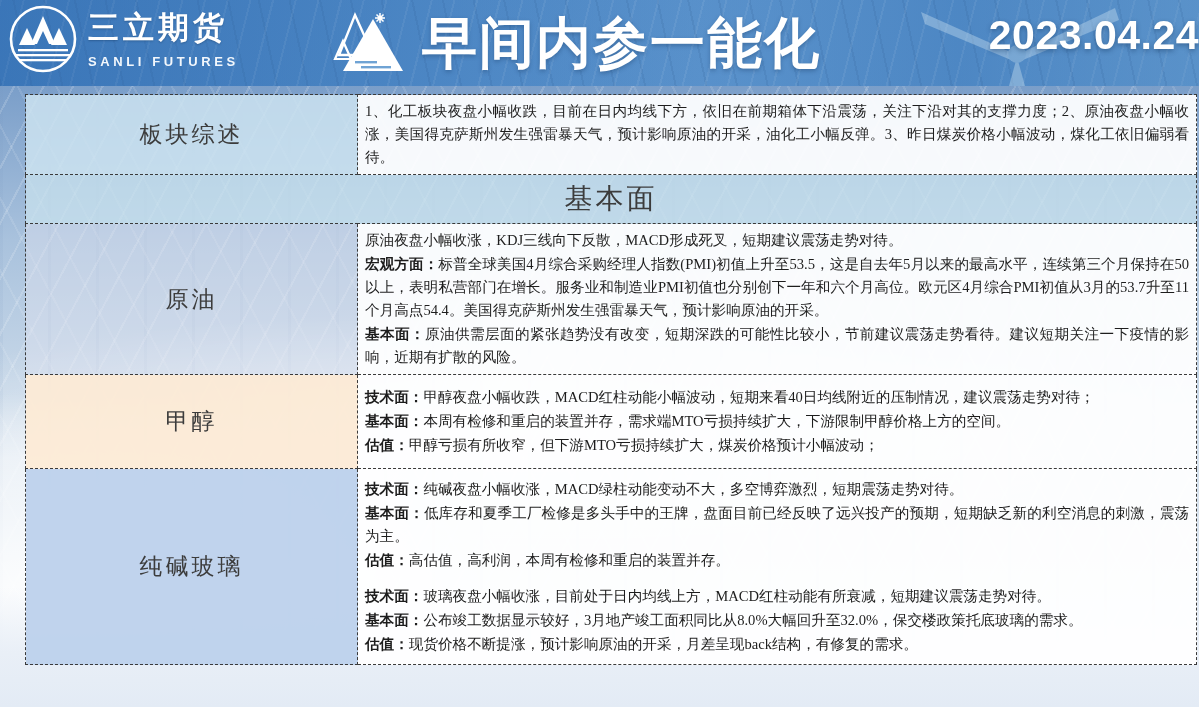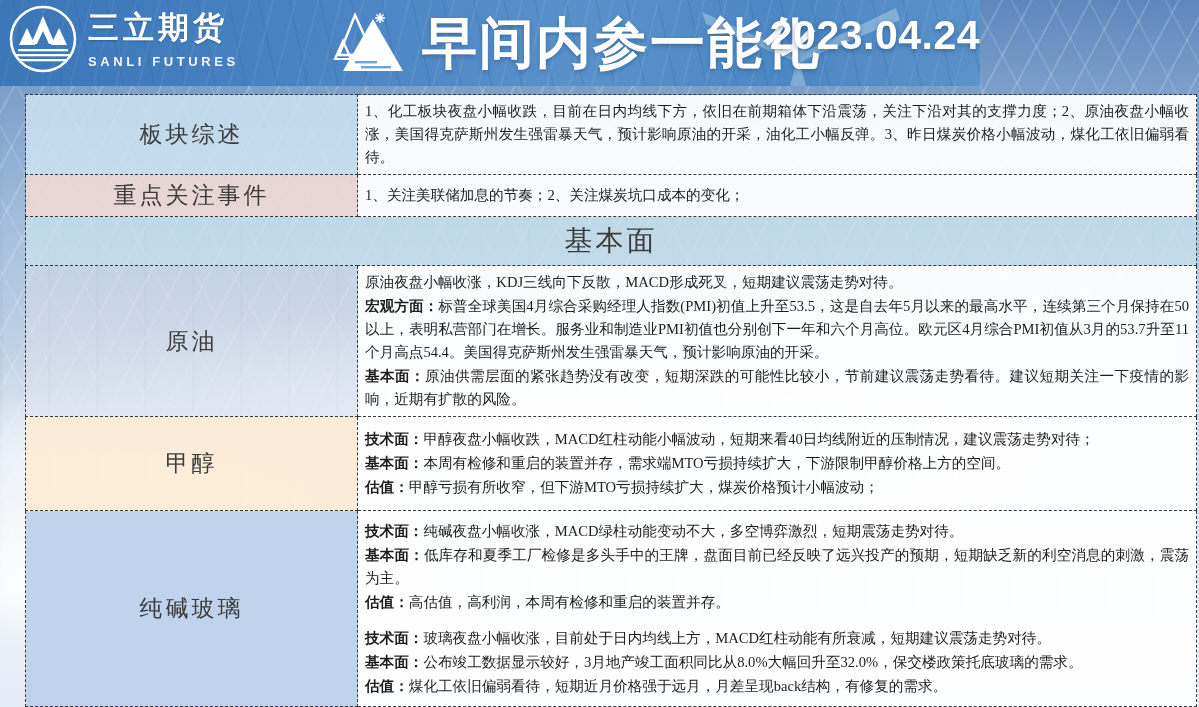--- a/index.html
+++ b/index.html
@@ -46,21 +46,21 @@
   #bg-bottom-fade {
     position: absolute;
     left: 0; right: 0; bottom: 0; height: 120px;
     background: linear-gradient(180deg, rgba(235,241,248,0) 0%, #e9eff7 55%, #e3ebf5 100%);
   }
 
   
   #header {
     position: absolute;
     left: 0; top: 0;
-    width: 980px; height: 86px;
+    width: 1199px; height: 86px;
     overflow: hidden;
     background:
       linear-gradient(100deg, rgba(58,115,180,0.55) 0%, rgba(72,130,192,0.42) 34%, rgba(86,142,199,0.34) 62%, rgba(70,126,186,0.46) 100%),
       repeating-linear-gradient(104deg, rgba(255,255,255,0.10) 0 2px, rgba(255,255,255,0) 2px 22px),
       repeating-linear-gradient(78deg, rgba(30,70,120,0.16) 0 2px, rgba(255,255,255,0) 2px 30px),
       linear-gradient(90deg, #3b79bd 0%, #4a85c4 30%, #5b93cd 58%, #4d88c6 80%, #6aa2d6 100%);
   }
   
   #turbine {
     position: absolute;
@@ -243,26 +243,20 @@
     <table class="report-table">
       <tbody>
 
         <tr>
           <td class="label-cell tint-sky">板块综述</td>
           <td class="body-cell">
             <p class="para">1、化工板块夜盘小幅收跌，目前在日内均线下方，依旧在前期箱体下沿震荡，关注下沿对其的支撑力度；2、原油夜盘小幅收涨，美国得克萨斯州发生强雷暴天气，预计影响原油的开采，油化工小幅反弹。3、昨日煤炭价格小幅波动，煤化工依旧偏弱看待。</p>
           </td>
         </tr>
 
-        <tr>
-          <td class="label-cell tint-pink">重点关注事件</td>
-          <td class="body-cell">
-            <p class="para">1、关注美联储加息的节奏；2、关注煤炭坑口成本的变化；</p>
-          </td>
-        </tr>
 
         <tr>
           <td class="section-cell tint-cyan" colspan="2">基本面</td>
         </tr>
 
         <tr>
           <td class="label-cell tint-none h-oil">原油</td>
           <td class="body-cell">
             <p class="para">
               <span class="tag"></span><span>原油夜盘小幅收涨，KDJ三线向下反散，MACD形成死叉，短期建议震荡走势对待。</span>
@@ -306,21 +300,21 @@
 
             <div class="para-gap"></div>
 
             <p class="para">
               <span class="tag">技术面：</span><span>玻璃夜盘小幅收涨，目前处于日内均线上方，MACD红柱动能有所衰减，短期建议震荡走势对待。</span>
             </p>
             <p class="para">
               <span class="tag">基本面：</span><span>公布竣工数据显示较好，3月地产竣工面积同比从8.0%大幅回升至32.0%，保交楼政策托底玻璃的需求。</span>
             </p>
             <p class="para">
-              <span class="tag">估值：</span><span>煤化工依旧偏弱看待，短期近月价格强于远月，月差呈现back结构，有修复的需求。</span>
+              <span class="tag">估值：</span><span>现货价格不断提涨，预计影响原油的开采，月差呈现back结构，有修复的需求。</span>
             </p>
           </td>
         </tr>
 
       </tbody>
     </table>
   </div>
 
 </div>
 

